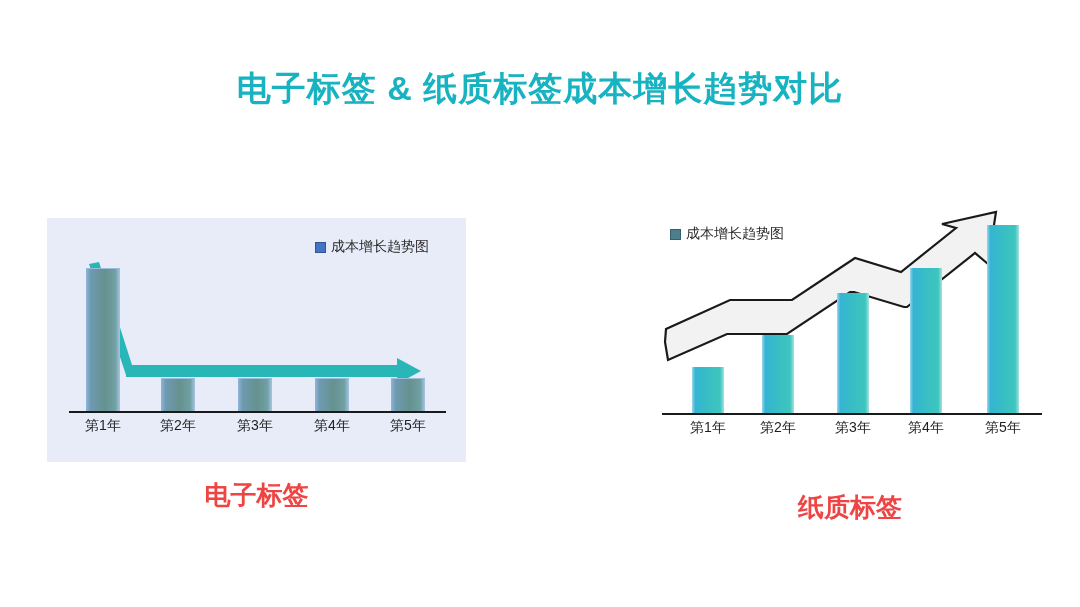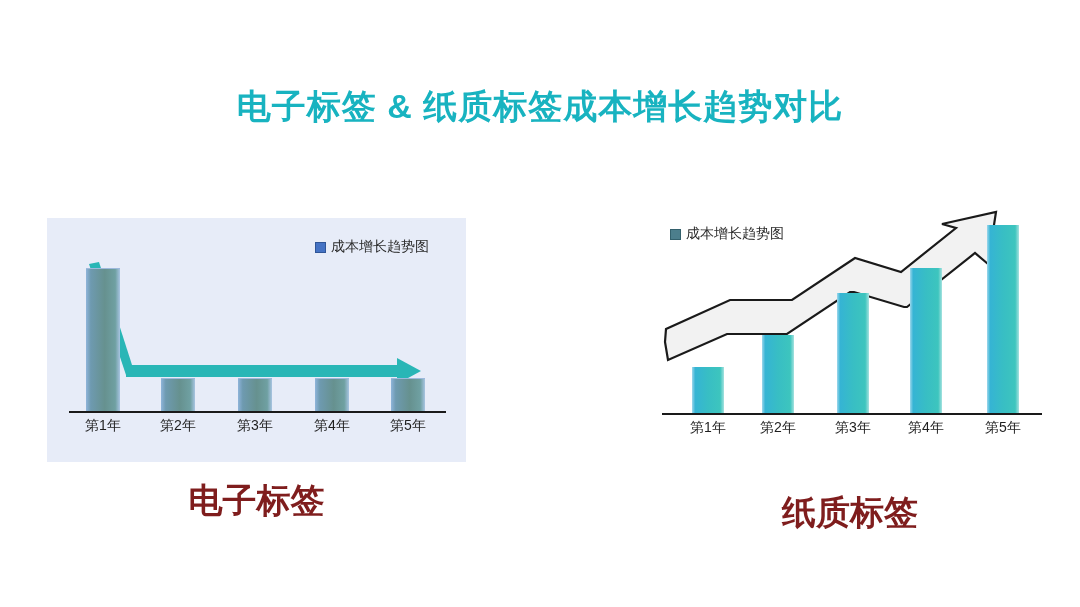--- a/index.html
+++ b/index.html
@@ -12,21 +12,21 @@
     height: 607px;
     position: relative;
     overflow: hidden;
     font-family: "Liberation Sans", "DejaVu Sans", sans-serif;
   }
 
   
   #slide-title {
     position: absolute;
     left: 0;
-    top: 84px;
+    top: 66px;
     width: 1080px;
     text-align: center;
     font-size: 34px;
     font-weight: bold;
     letter-spacing: 1px;
     color: #18B3C0;
     white-space: nowrap;
   }
 
   
@@ -144,23 +144,23 @@
     width: 60px;
     text-align: center;
     font-size: 14px;
     color: #1f1f1f;
   }
 
   
   .caption {
     position: absolute;
     text-align: center;
-    font-size: 34px;
+    font-size: 26px;
     font-weight: bold;
-    color: #7f1d1d;
+    color: #ef4444;
     white-space: nowrap;
   }
   #left-caption  { left: 47px;  top: 478px; width: 419px; }
   #right-caption { left: 648px; top: 478px; width: 404px; margin-top: 12px; }
 
   svg { display: block; overflow: visible; }
 </style>
 </head>
 <body>
 

